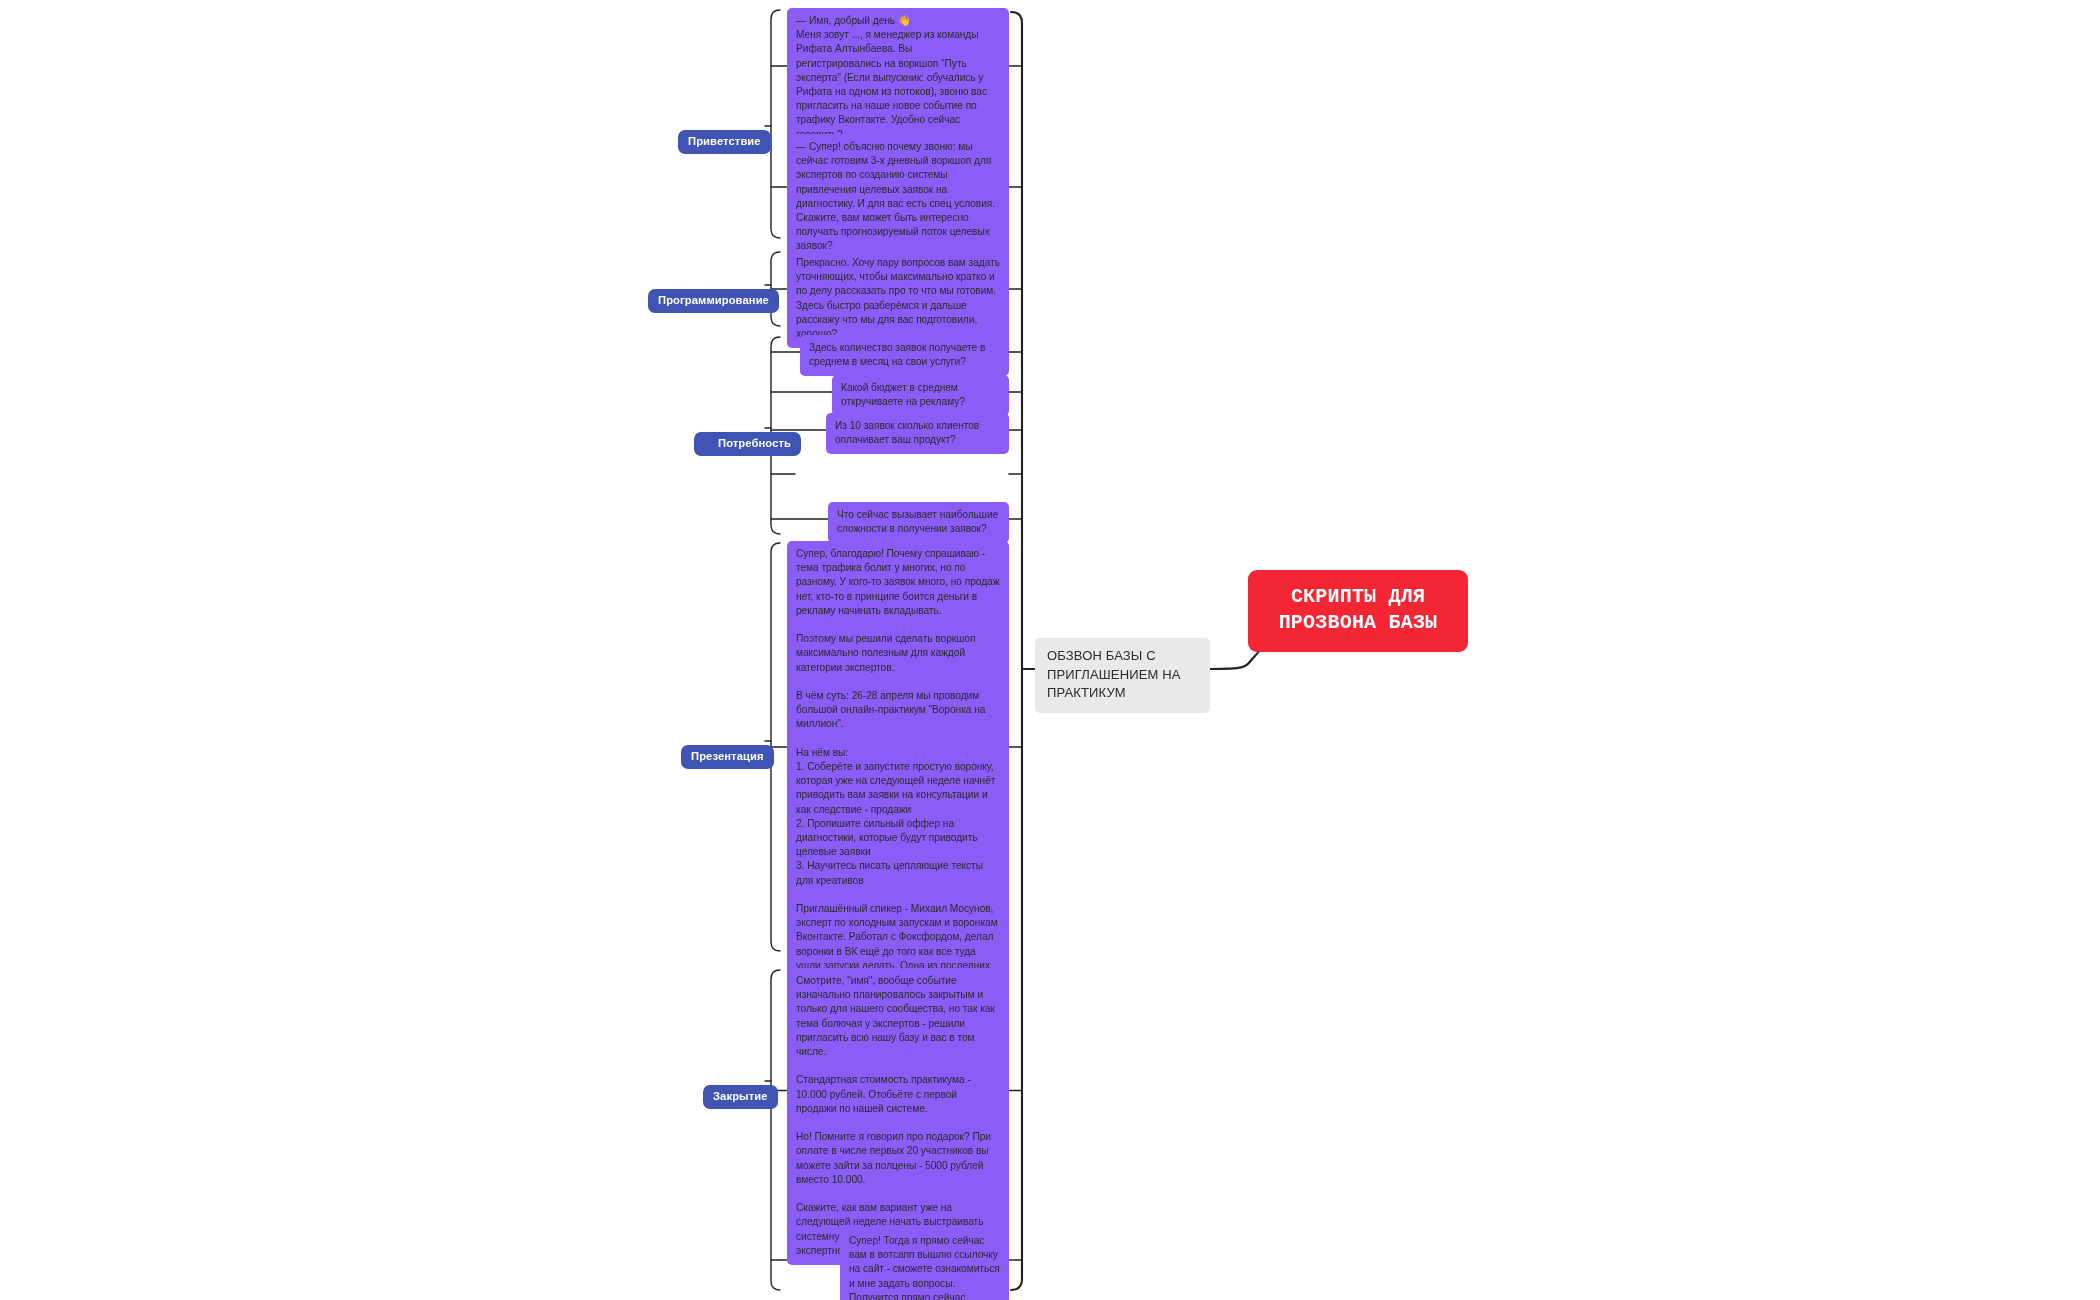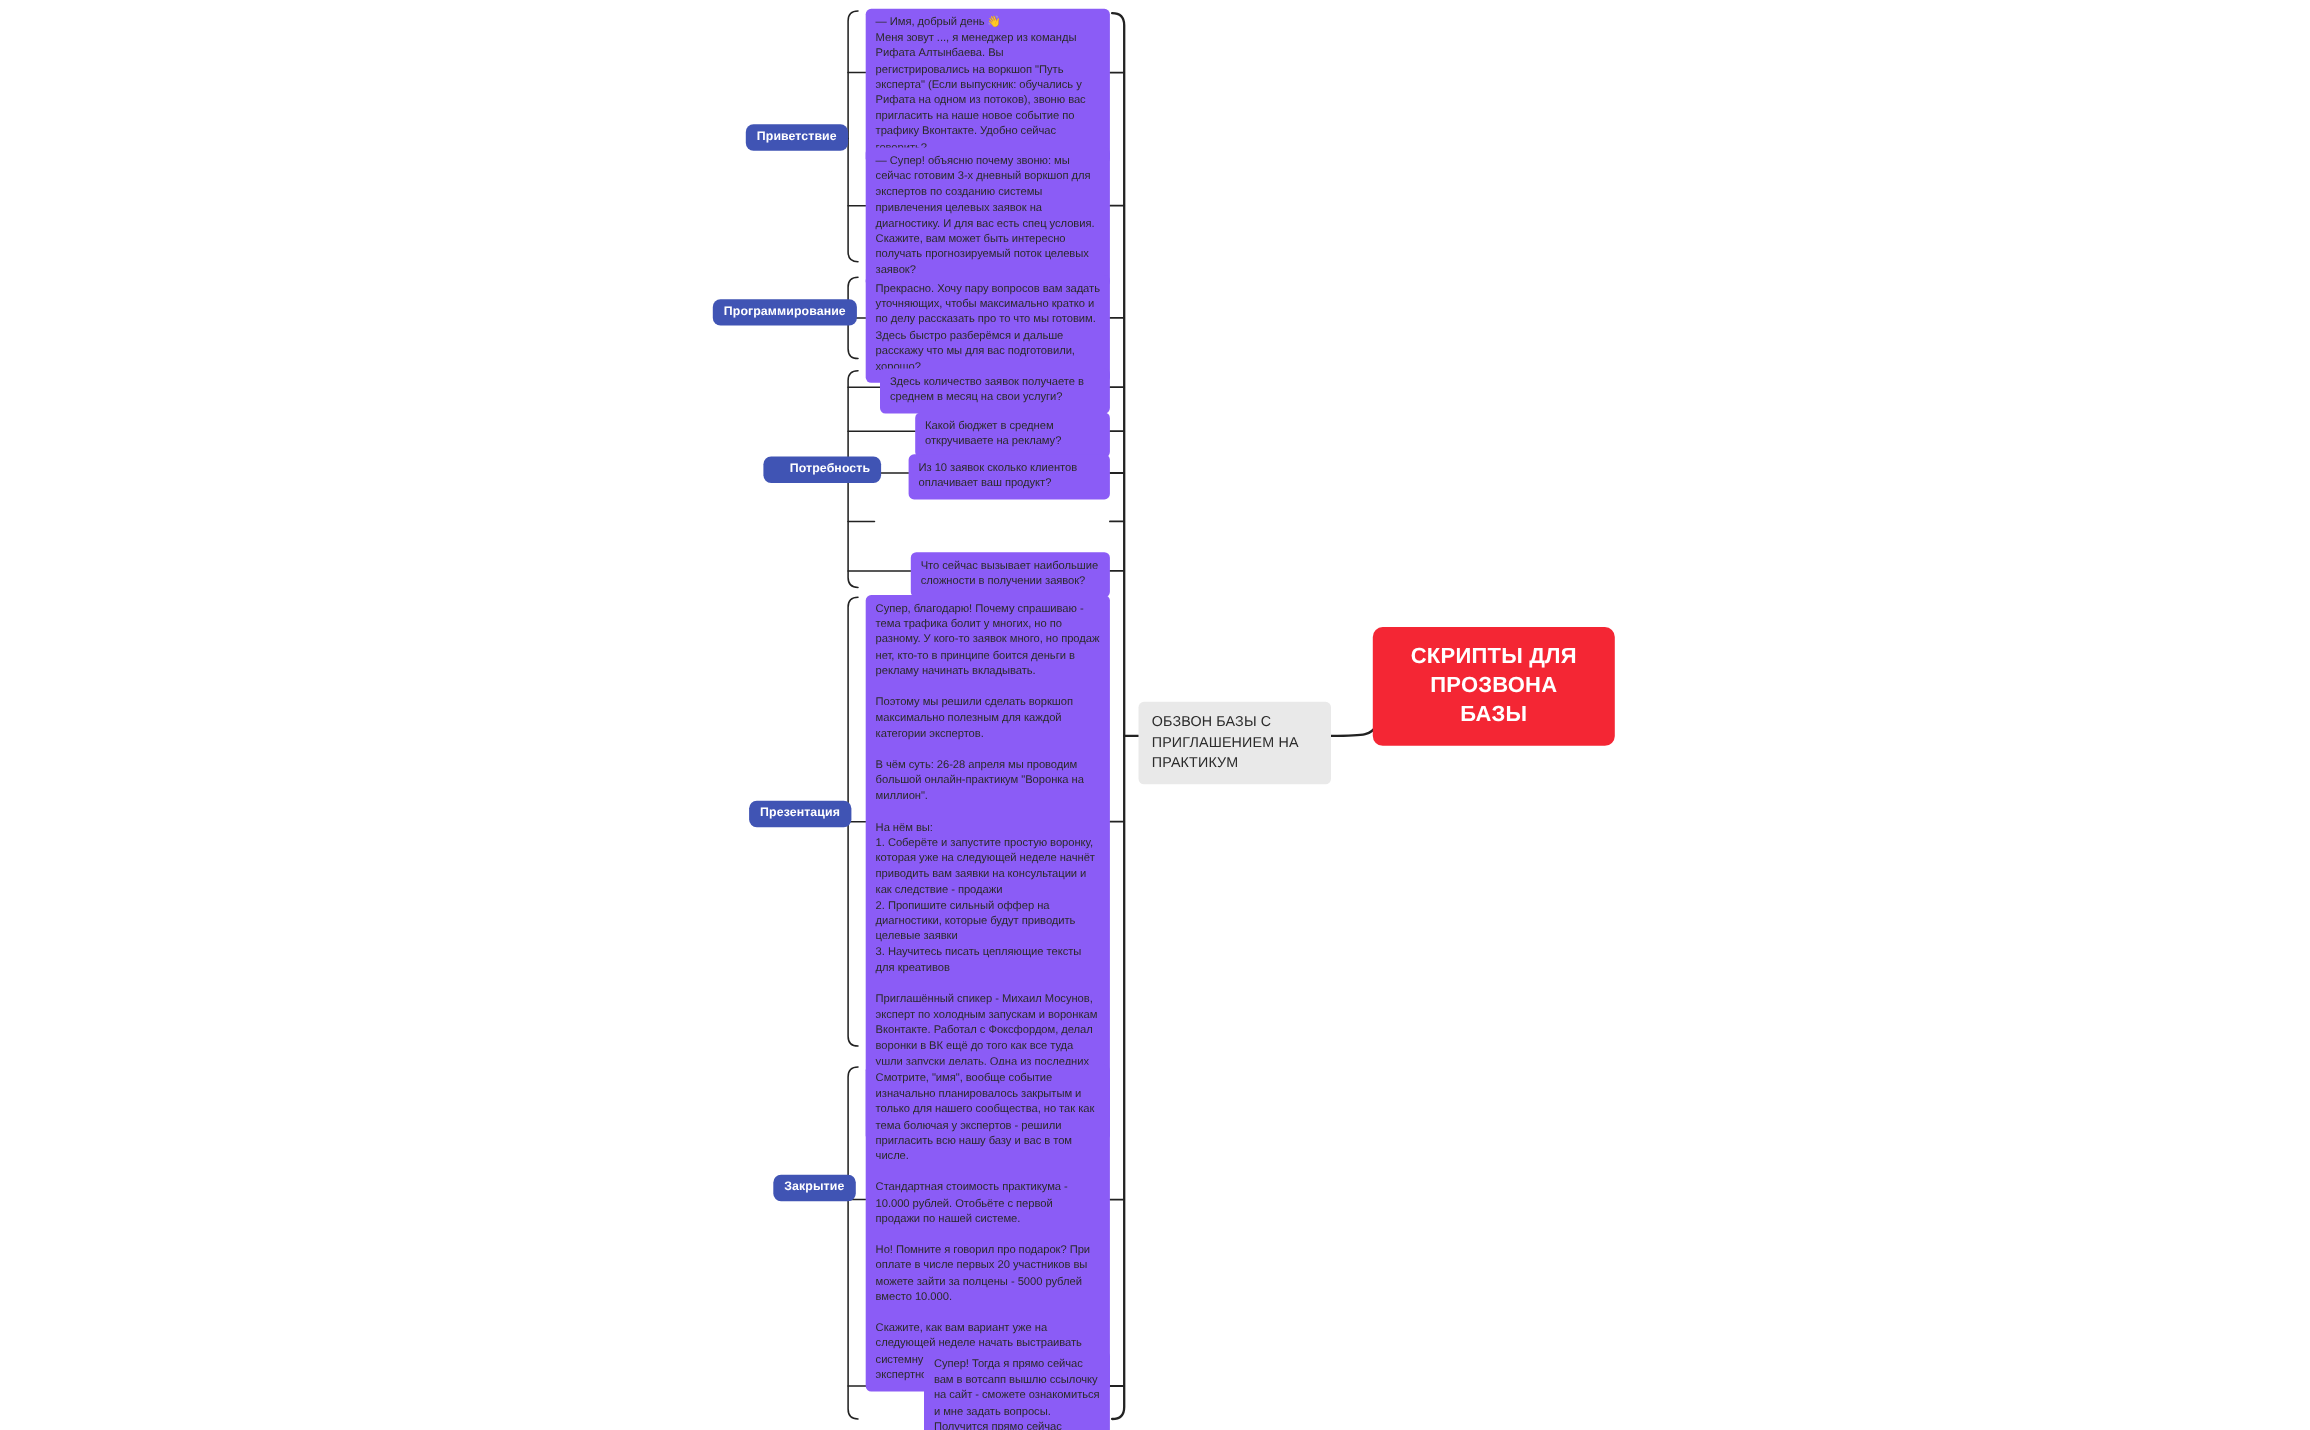--- a/index.html
+++ b/index.html
@@ -46,20 +46,21 @@
     background: #4054b4;
     color: #ffffff;
     font-size: 11.2px;
     font-weight: bold;
     border-radius: 7px;
     padding: 5px 10px 6px 10px;
     box-sizing: border-box;
     white-space: nowrap;
     letter-spacing: 0.1px;
     line-height: 13px;
+    margin-top: 17px;
   }
   
   .mid-node {
     position: absolute;
     background: #e9e9e9;
     border-radius: 5px;
     color: #2b2b2b;
     font-size: 13px;
     line-height: 18.5px;
     padding: 9px 12px 10px 12px;
@@ -181,16 +182,16 @@
 
 Но! Помните я говорил про подарок? При оплате в числе первых 20 участников вы можете зайти за полцены - 5000 рублей вместо 10.000.
 
 Скажите, как вам вариант уже на следующей неделе начать выстраивать системную работу с трафиком в вашем экспертном бизнесе?</div>
   <div class="leaf" style="left:840px; top:1228px; width:169px;">Супер! Тогда я прямо сейчас вам в вотсапп вышлю ссылочку на сайт - сможете ознакомиться и мне задать вопросы. Получится прямо сейчас посмотреть?</div>
 
   <div class="mid-node" style="left:1035px; top:638px; width:175px;">ОБЗВОН БАЗЫ С
 ПРИГЛАШЕНИЕМ НА
 ПРАКТИКУМ</div>
 
-  <div class="root-node" style="left:1248px; top:570px; width:220px;">СКРИПТЫ ДЛЯ
+  <div class="root-node" style="left:1248px; top:570px; width:220px;font-family:Liberation Mono, monospace;">СКРИПТЫ ДЛЯ
 ПРОЗВОНА БАЗЫ</div>
 
 </div>
 
 </body></html>

